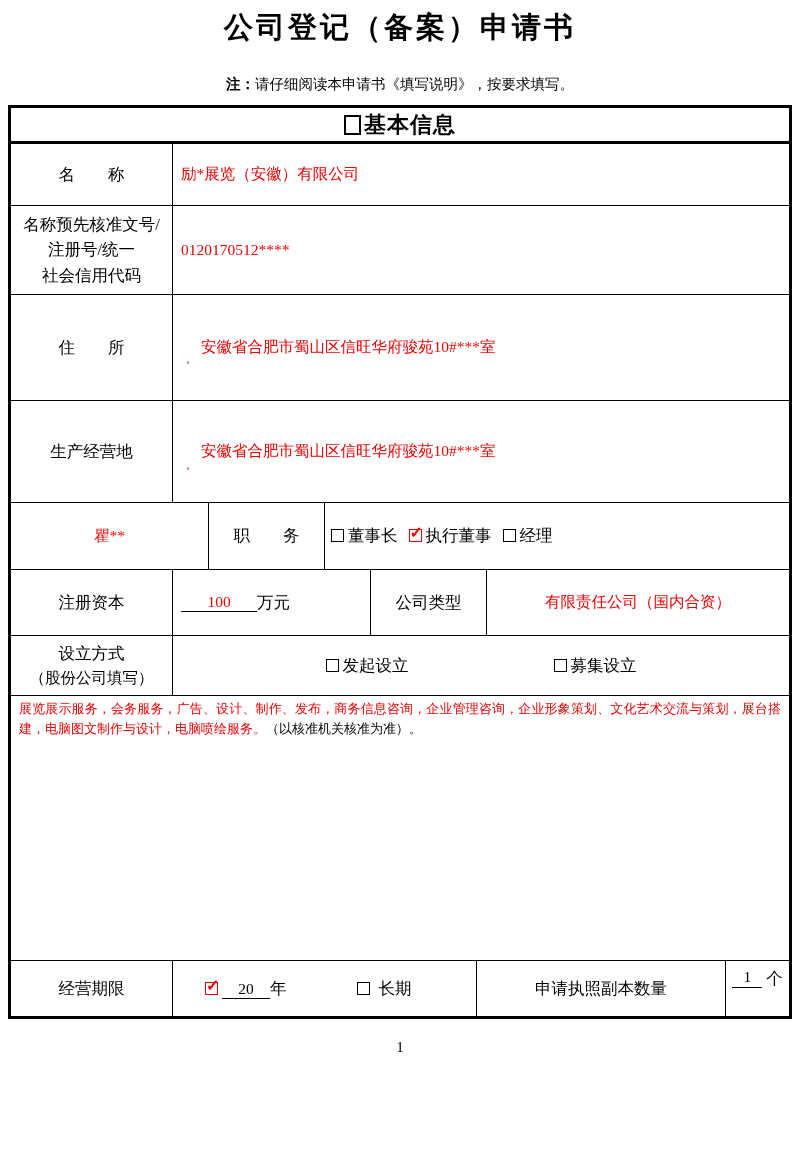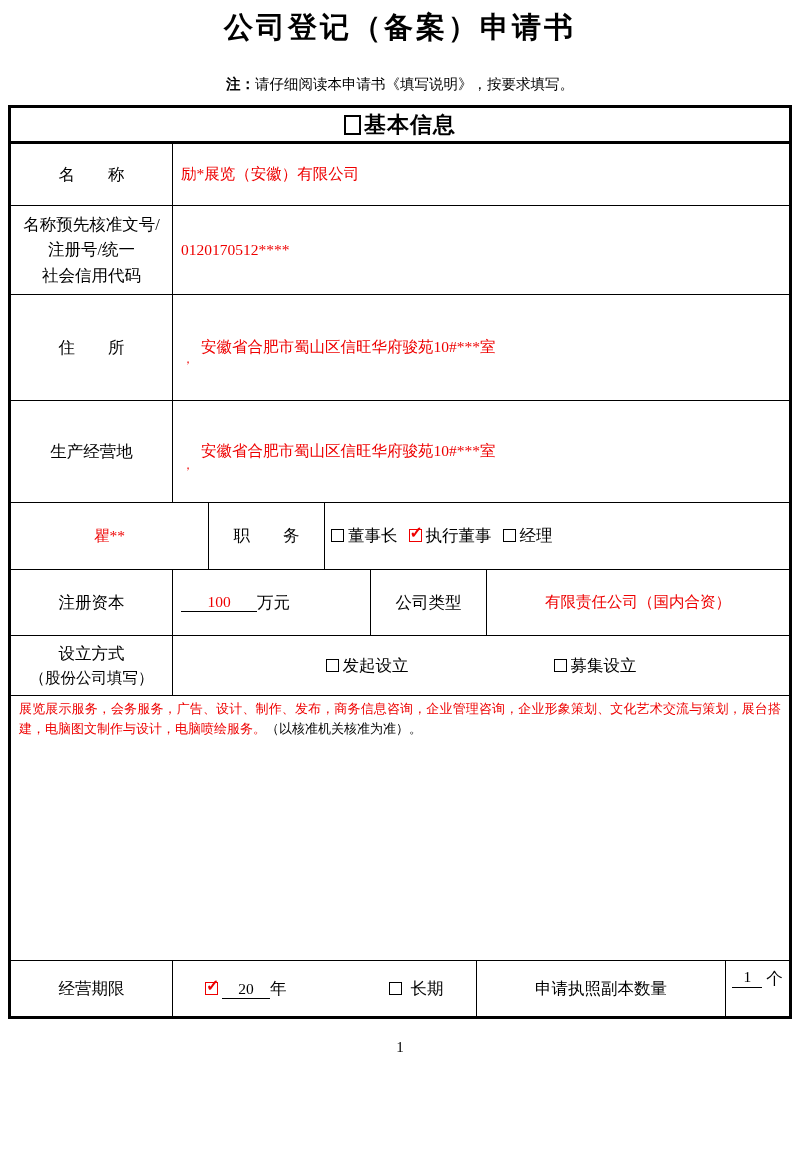--- a/index.html
+++ b/index.html
@@ -134,21 +134,21 @@
   </div>
 
   <div class="row" style="height:265px">
     <div class="cell grow top left" style="padding:3px 8px">
       <div class="scope"><span class="red">展览展示服务，会务服务，广告、设计、制作、发布，商务信息咨询，企业管理咨询，企业形象策划、文化艺术交流与策划，展台搭建，电脑图文制作与设计，电脑喷绘服务。</span><span>（以核准机关核准为准）。</span></div>
     </div>
   </div>
 
   <div class="row last" style="height:55px">
     <div class="cell label" style="width:162px">经营期限</div>
-    <div class="cell left" style="width:304px; padding-left:32px; gap:102px">
+    <div class="cell left" style="width:304px; padding-left:32px; gap:70px">
       <span class="opt"><span class="cb checked"></span><span class="blank" style="min-width:48px">20</span><span class="unit">年</span></span>
       <span class="opt"><span class="cb" style="margin-right:9px"></span><span>长期</span></span>
     </div>
     <div class="cell label" style="width:249px">申请执照副本数量</div>
     <div class="cell grow top" style="padding-top:7px; gap:4px">
       <span class="blank" style="min-width:30px">1</span>
         <span class="unit">个</span>
     </div>
   </div>
 

